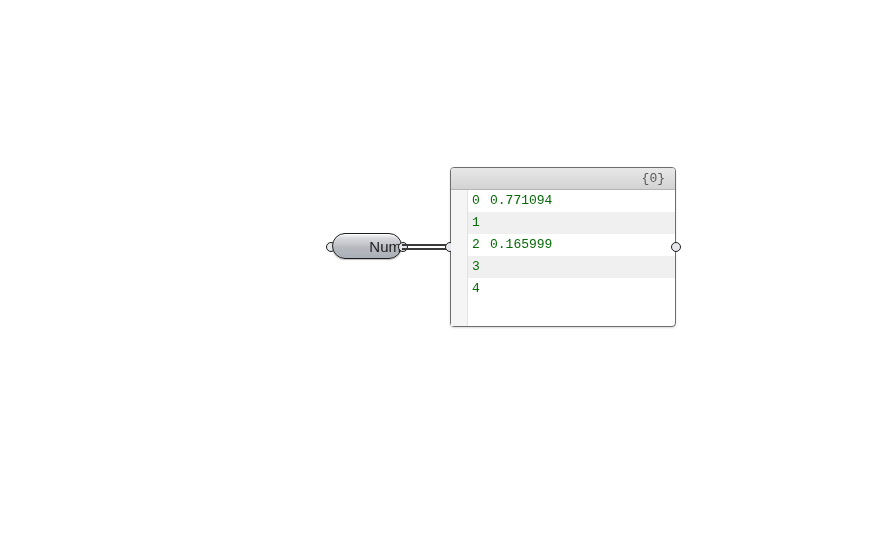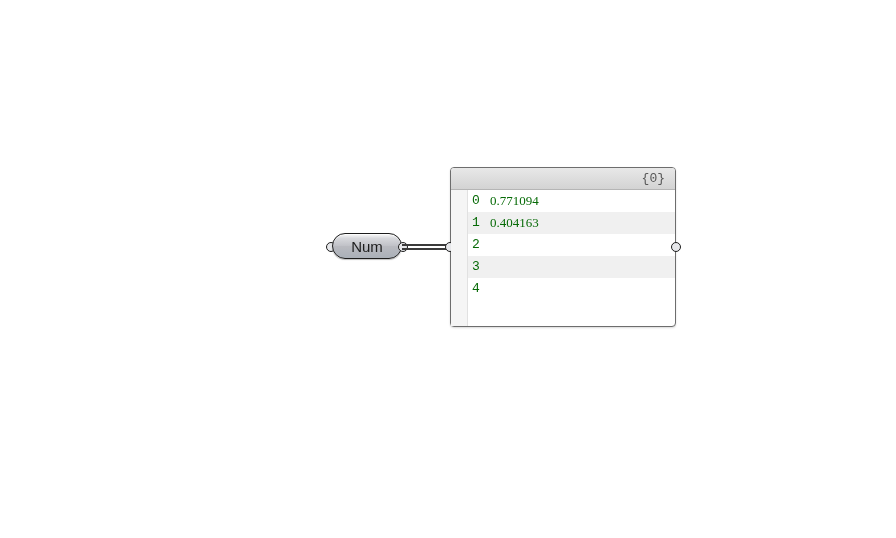--- a/index.html
+++ b/index.html
@@ -33,21 +33,21 @@
     background: linear-gradient(to bottom,
                  #fbfbfb 0%,
                  #d7d8dc 18%,
                  #c0c1c7 50%,
                  #b9bac0 52%,
                  #aab0b8 100%);
     box-shadow: inset 0 1px 0 rgba(255,255,255,0.6),
                 0 1px 1px rgba(0,0,0,0.25);
     display: flex;
     align-items: center;
-    justify-content: center;
+    justify-content: flex-end;
   }
   .num-label {
     font-size: 15px;
     color: #1d1d1d;
     user-select: none;
   }
   .grip {
     position: absolute;
     width: 10px;
     height: 10px;
@@ -138,21 +138,20 @@
   .panel-row.alt {
     background: #f0f0f0;
   }
   .panel-index {
     width: 18px;
     color: #066a06;
   }
   .panel-value {
     flex: 1;
     color: #066a06;
-    font-family: Liberation Serif, serif;
   }
   .panel-grip {
     position: absolute;
     width: 10px;
     height: 10px;
     border: 1.5px solid #1d1d1d;
     border-radius: 50%;
     background: #e6e7ea;
     box-sizing: border-box;
   }
@@ -182,24 +181,24 @@
 
   <div class="panel-body">
     <div class="panel-gutter"></div>
     <div class="panel-list">
       <div class="panel-row">
         <span class="panel-index">0</span>
         <span class="panel-value">0.771094</span>
       </div>
       <div class="panel-row alt">
         <span class="panel-index">1</span>
-        <span class="panel-value">0.404163</span>
       </div>
       <div class="panel-row">
         <span class="panel-index">2</span>
+        <span class="panel-value">0.165999</span>
       </div>
       <div class="panel-row alt">
         <span class="panel-index">3</span>
       </div>
       <div class="panel-row">
         <span class="panel-index">4</span>
       </div>
     </div>
   </div>
 </div>

